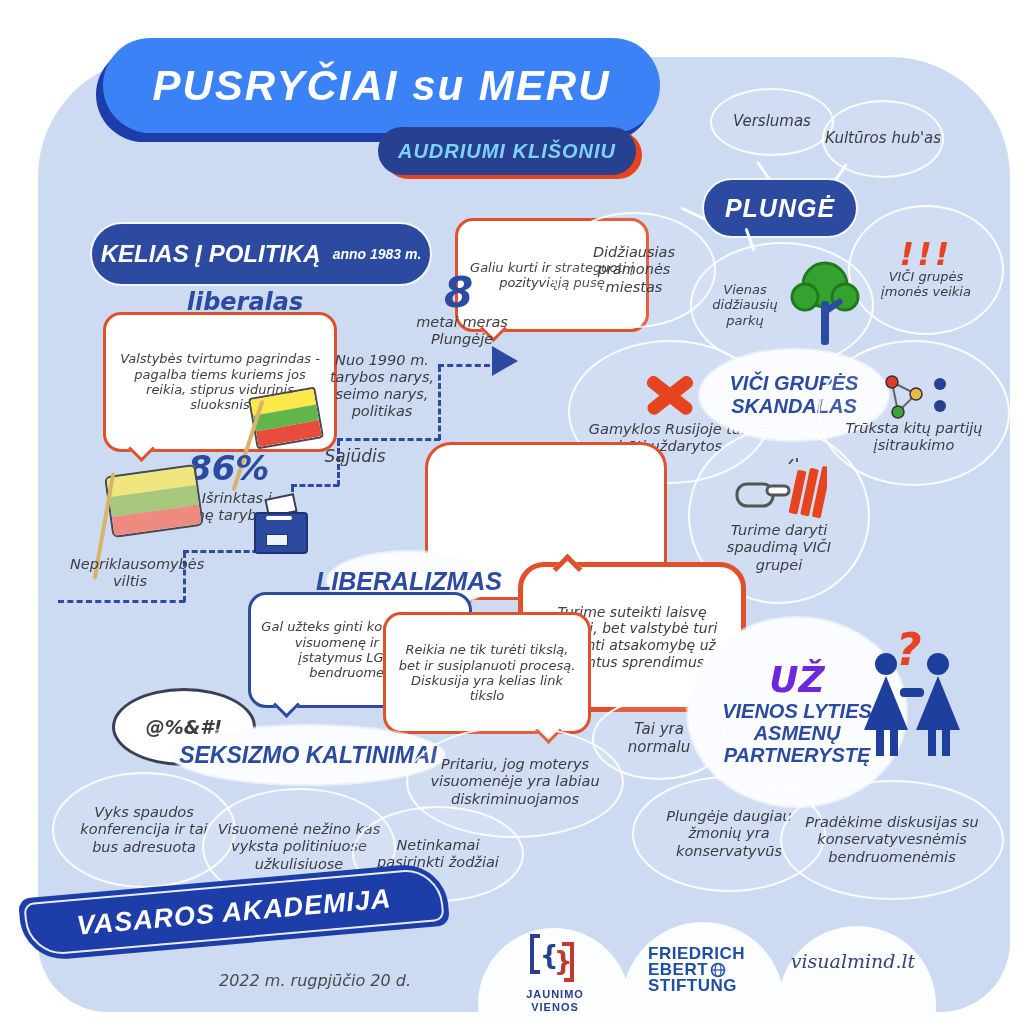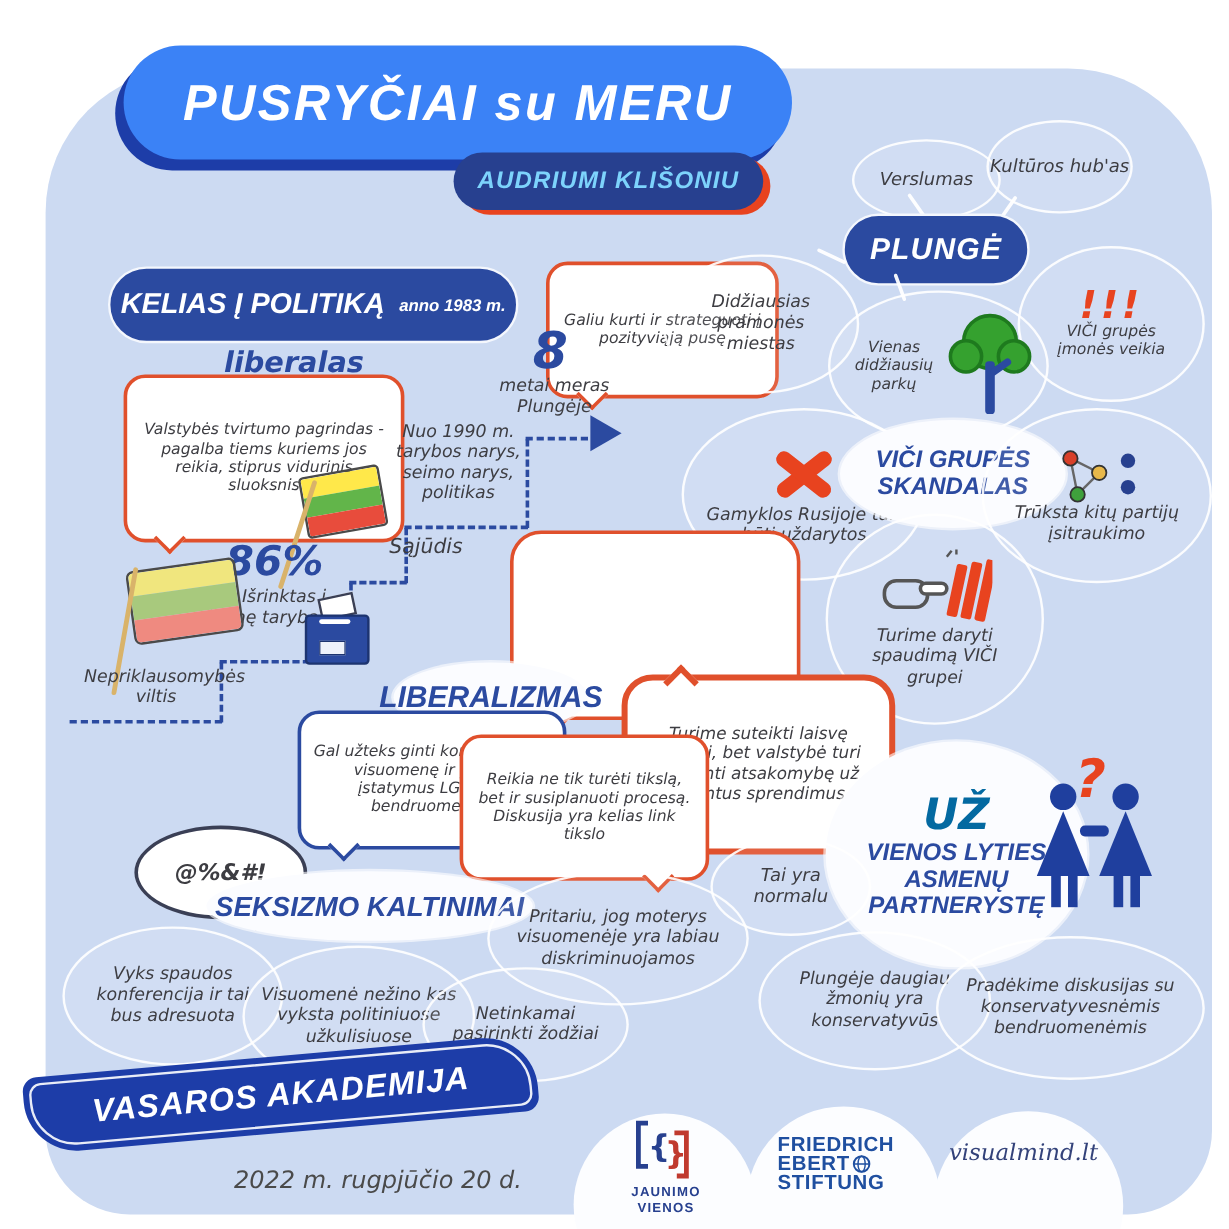--- a/index.html
+++ b/index.html
@@ -112,21 +112,21 @@
 
 <div class="abs" style="left:108px;top:470px;width:88px;height:58px;transform:rotate(-8deg);
             border:2px solid #4a4a4a;border-radius:6px;overflow:hidden;">
   <div style="height:33%;background:#f0e67e;"></div>
     <div style="height:34%;background:#a8c97d;"></div>
     <div style="height:33%;background:#ef8a80;"></div>
 </div>
 <div class="abs" style="left:102px;top:472px;width:4px;height:108px;background:#d9b36a;transform:rotate(10deg);border-radius:2px;"></div>
 <div class="hw abs" style="left:70px;top:556px;width:120px;font-size:14.5px;">Nepriklausomybės viltis</div>
 
-<div class="cloud abs" style="left:710px;top:116px;width:120px;height:64px;align-items:center;">
+<div class="cloud abs" style="left:710px;top:88px;width:120px;height:64px;align-items:center;">
   <span class="hw" style="font-size:15px;">Verslumas</span>
 </div>
 <div class="cloud abs" style="left:822px;top:100px;width:118px;height:74px;">
   <span class="hw" style="font-size:15px;">Kultūros hub'as</span>
 </div>
 <div class="abs wline" style="left:752px;top:170px;width:24px;transform:rotate(55deg);"></div>
 <div class="abs wline" style="left:828px;top:172px;width:24px;transform:rotate(-55deg);"></div>
 <div class="pill abs" style="left:702px;top:178px;width:152px;height:56px;">
   <span style="font-size:25px;letter-spacing:1px;">PLUNGĖ</span>
 </div>
@@ -230,21 +230,21 @@
   <span class="hw" style="width:165px;font-size:14.5px;">Visuomenė nežino kas vyksta politiniuose užkulisiuose</span>
 </div>
 <div class="cloud abs" style="left:352px;top:806px;width:168px;height:92px;">
   <span class="hw" style="width:135px;font-size:14.5px;">Netinkamai pasirinkti žodžiai</span>
 </div>
 <div class="cloud abs" style="left:406px;top:726px;width:214px;height:108px;">
   <span class="hw" style="width:190px;font-size:14.5px;">Pritariu, jog moterys visuomenėje yra labiau diskriminuojamos</span>
 </div>
 
 <div class="blob abs" style="left:688px;top:618px;width:218px;height:188px;">
-  <span class="red hd" style="color:#0369a1;font-size:36px;font-family:'DejaVu Sans',sans-serif;">UŽ</span>
+  <span class="red hd" style="color:#6d28d9;font-size:36px;font-family:'DejaVu Sans',sans-serif;">UŽ</span>
   <span class="hd" style="font-size:20px;width:170px;line-height:1.1;">VIENOS LYTIES ASMENŲ PARTNERYSTĘ</span>
 </div>
 <svg class="abs" style="left:852px;top:648px;" width="120" height="118" viewBox="0 0 120 118">
   <circle cx="34" cy="16" r="11" fill="#1f3f9e"></circle>
   <circle cx="86" cy="16" r="11" fill="#1f3f9e"></circle>
   <path d="M34 28 L12 82 L56 82 Z" fill="#1f3f9e"></path>
   <path d="M86 28 L64 82 L108 82 Z" fill="#1f3f9e"></path>
   <rect x="24" y="82" width="8" height="26" fill="#1f3f9e"></rect>
   <rect x="38" y="82" width="8" height="26" fill="#1f3f9e"></rect>
   <rect x="76" y="82" width="8" height="26" fill="#1f3f9e"></rect>
@@ -263,21 +263,21 @@
   <span class="hw" style="width:195px;font-size:14.5px;">Pradėkime diskusijas su konservatyvesnėmis bendruomenėmis</span>
 </div>
 
 <div class="abs scallop" style="left:478px;top:928px;width:152px;height:152px;"></div>
 <div class="abs scallop" style="left:622px;top:922px;width:162px;height:162px;"></div>
 <div class="abs scallop" style="left:778px;top:926px;width:158px;height:158px;"></div>
 
 <div id="ribbon">
   <div class="hd" style="color:#fff;font-size:27px;letter-spacing:1px;line-height:64px;">VASAROS AKADEMIJA</div>
 </div>
-<div class="hw abs" style="left:190px;top:972px;width:250px;font-size:20px;color:#4a4a4a;">2022 m. rugpjūčio 20 d.</div>
+<div class="hw abs" style="left:190px;top:972px;width:250px;font-size:16px;color:#4a4a4a;">2022 m. rugpjūčio 20 d.</div>
 
 <div class="abs" style="left:505px;top:932px;width:100px;text-align:center;">
   <svg width="58" height="52" viewBox="0 0 58 52">
     <path d="M14 4 H6 V40 H14" fill="none" stroke="#27408f" stroke-width="4"></path>
     <path d="M36 12 H46 V48 H38" fill="none" stroke="#c03a2e" stroke-width="4"></path>
     <text x="14" y="32" font-size="26" font-weight="bold" fill="#27408f" font-family="DejaVu Sans">{</text>
     <text x="28" y="38" font-size="26" font-weight="bold" fill="#c03a2e" font-family="DejaVu Sans">}</text>
   </svg>
   <div class="logo-cap">
     <div>JAUNIMO</div>

